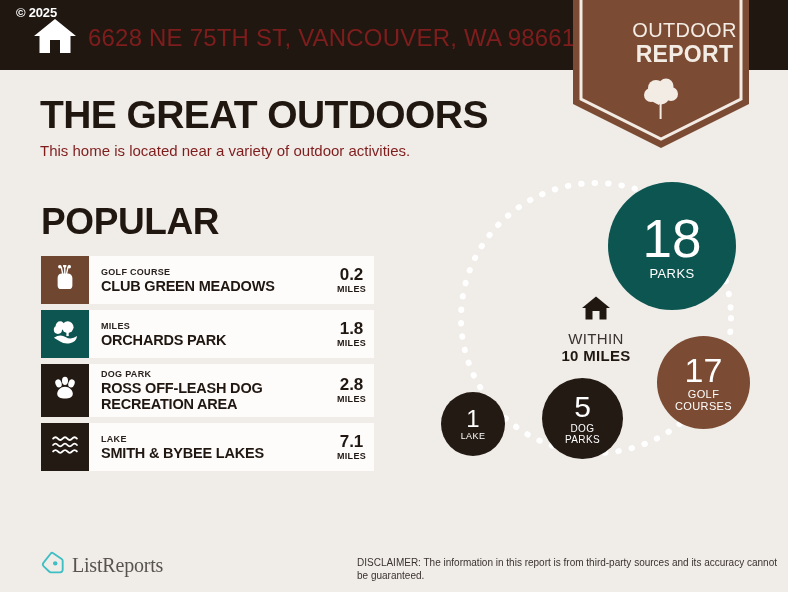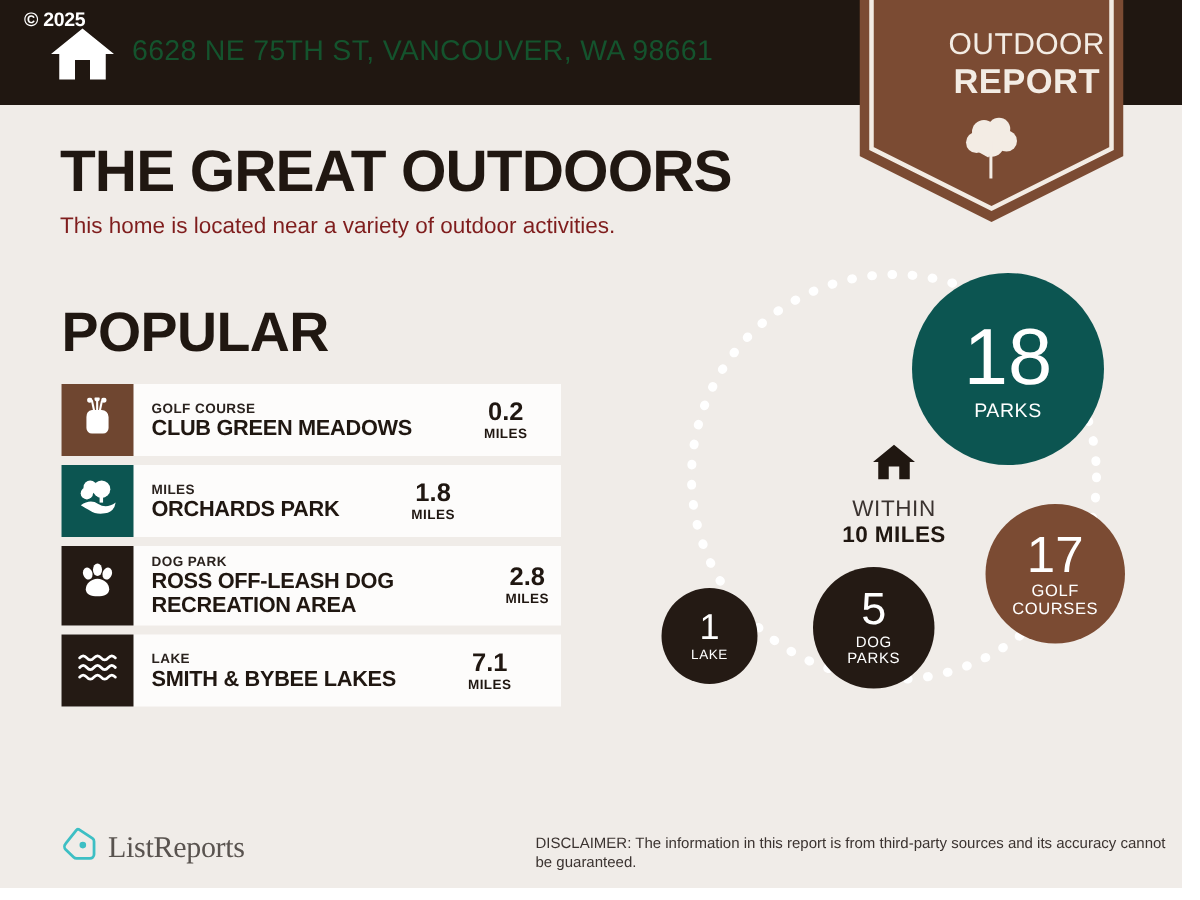--- a/index.html
+++ b/index.html
@@ -40,22 +40,22 @@
     white-space: nowrap;
   }
   .header-house {
     position: absolute;
     left: 33px; top: 17px;
     width: 44px; height: 38px;
   }
   .header-address {
     position: absolute;
     left: 88px; top: 24px;
-    color: #14532d;
-    font-size: 19px;
+    color: #7f1d1d;
+    font-size: 24px;
     letter-spacing: 0.2px;
     white-space: nowrap;
   }
 
   
   .badge {
     position: absolute;
     left: 573px; top: 0;
     width: 176px; height: 148px;
   }
@@ -115,21 +115,21 @@
     flex: 0 0 48px;
     width: 48px;
     display: flex;
     align-items: center;
     justify-content: center;
   }
   .row-body {
     flex: 1 1 auto;
     display: flex;
     align-items: center;
-    justify-content: flex-start;
+    justify-content: space-between;
     padding: 5px 8px 5px 12px;
     min-height: 48px;
     gap: 42px;
   }
   .row-text { min-width: 0; }
   .row-cat {
     color: #2a221e;
     font-size: 9px;
     font-weight: bold;
     letter-spacing: 0.3px;

